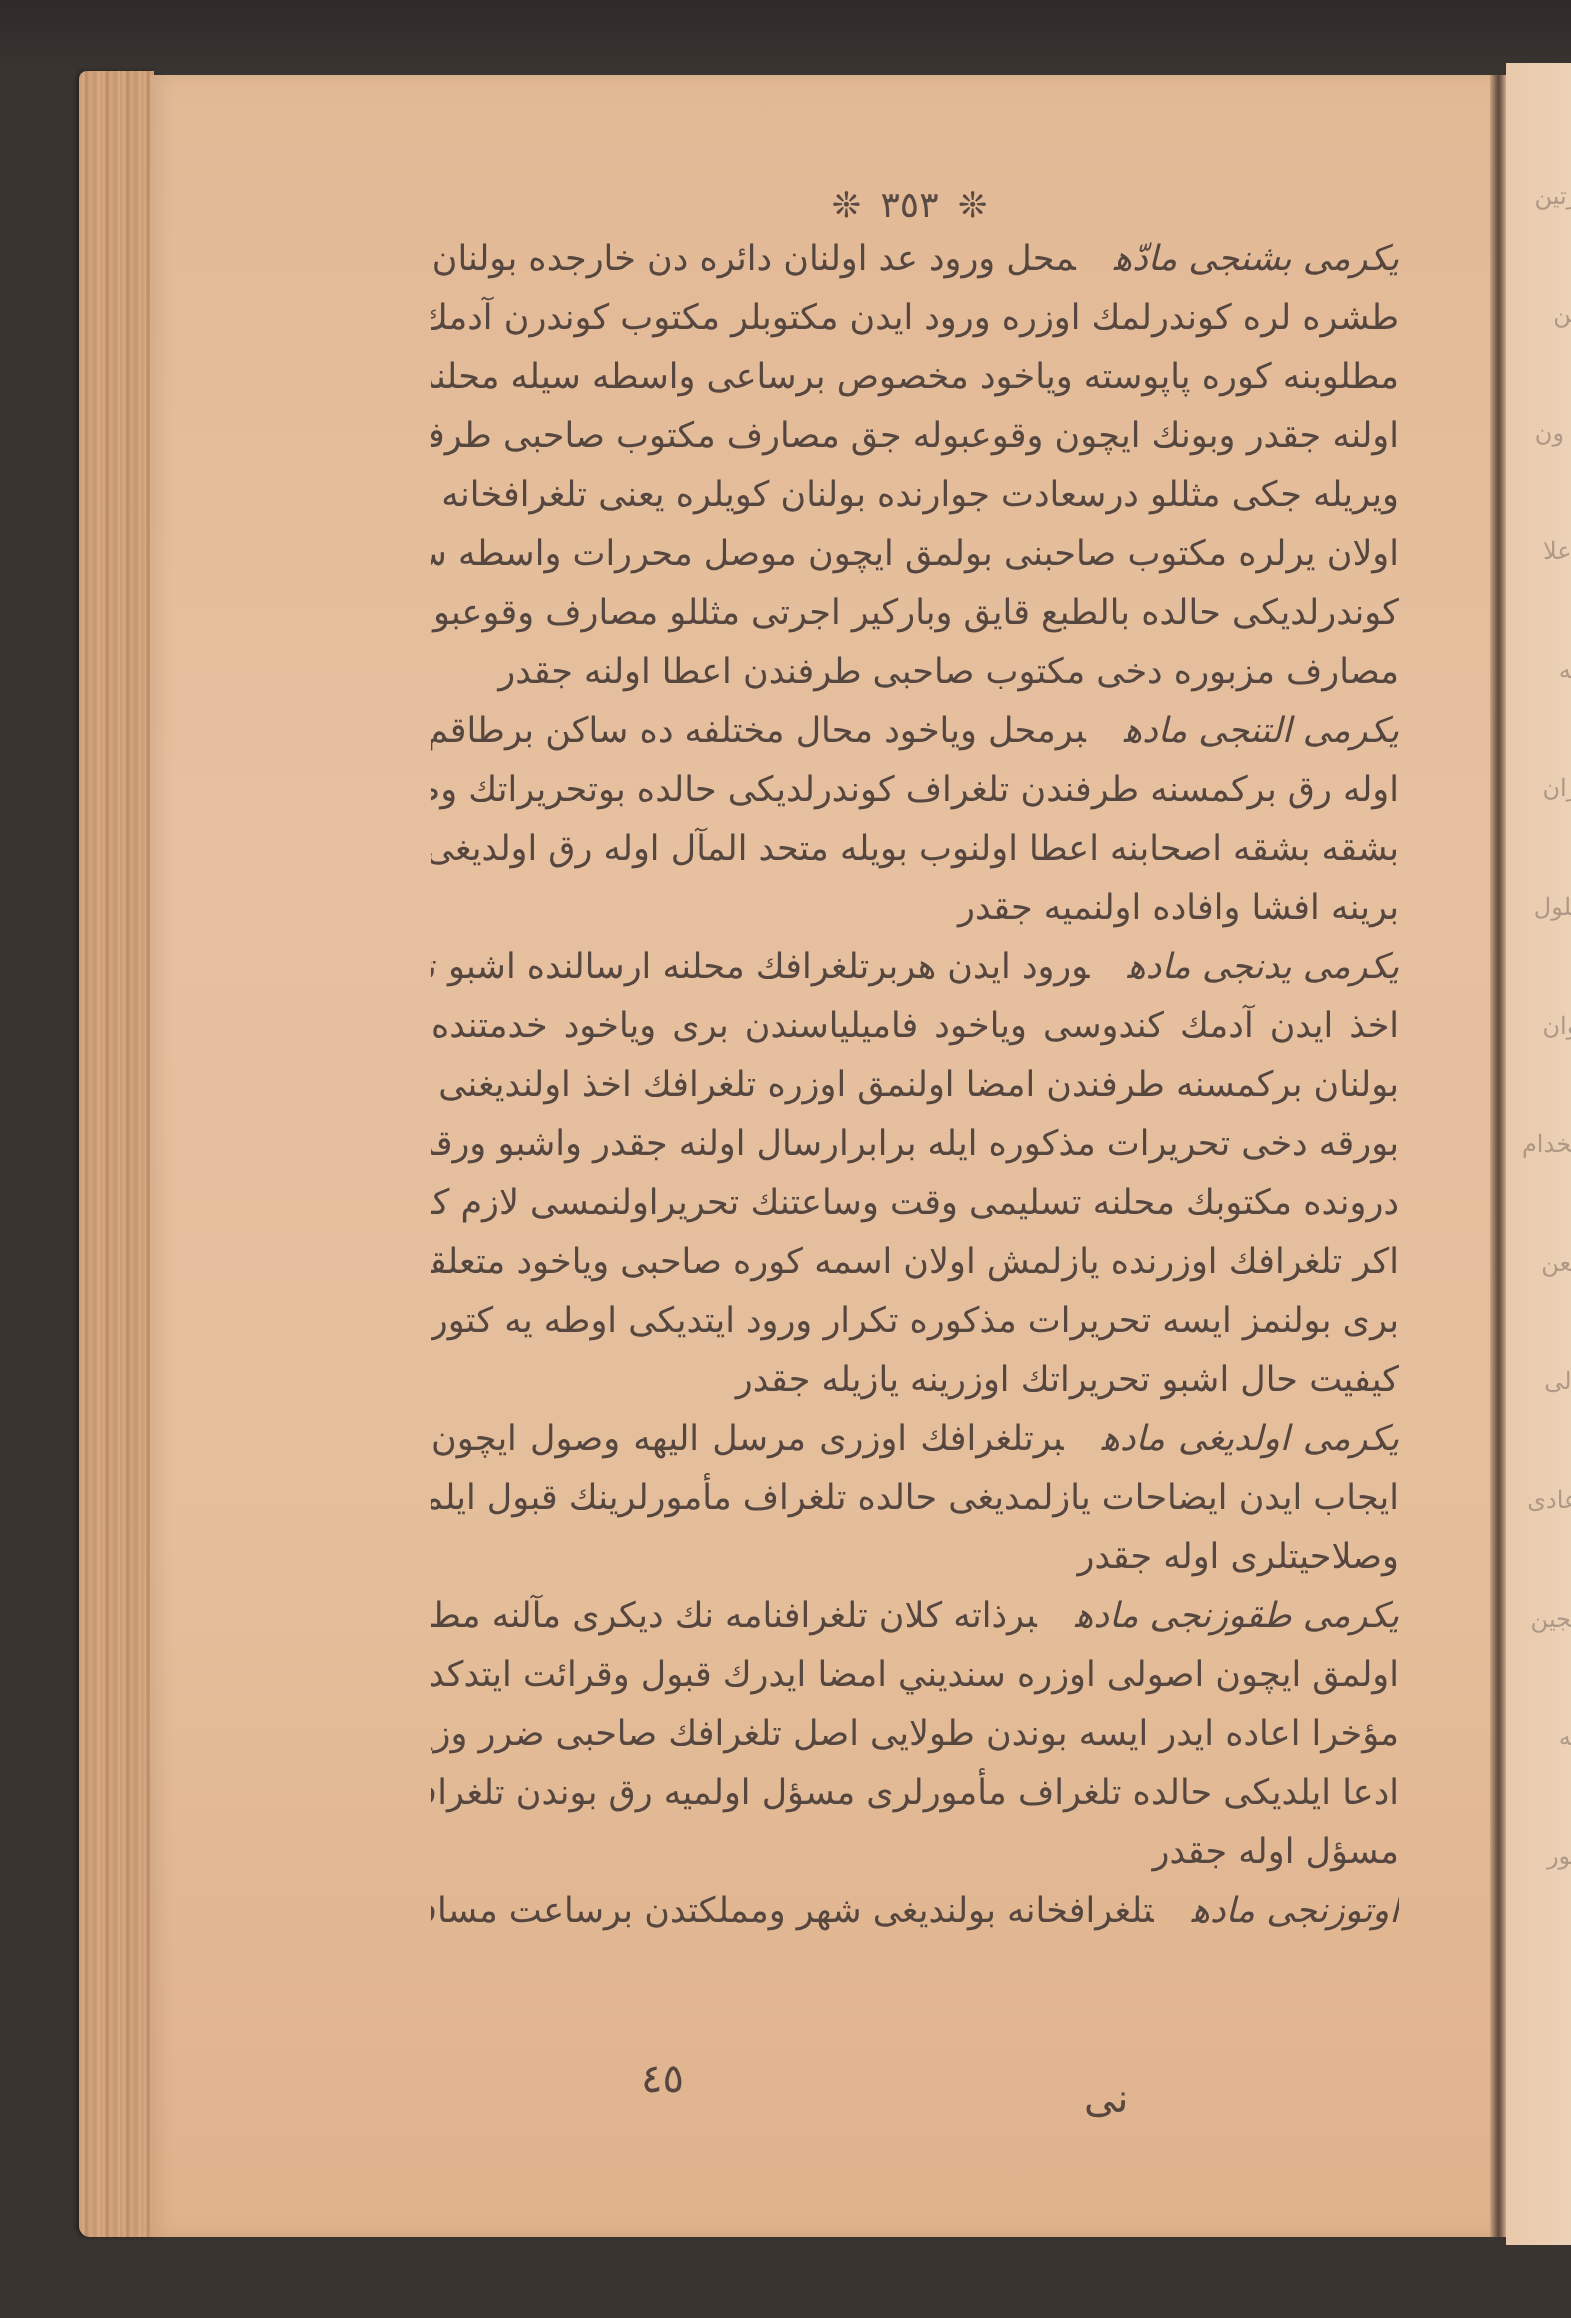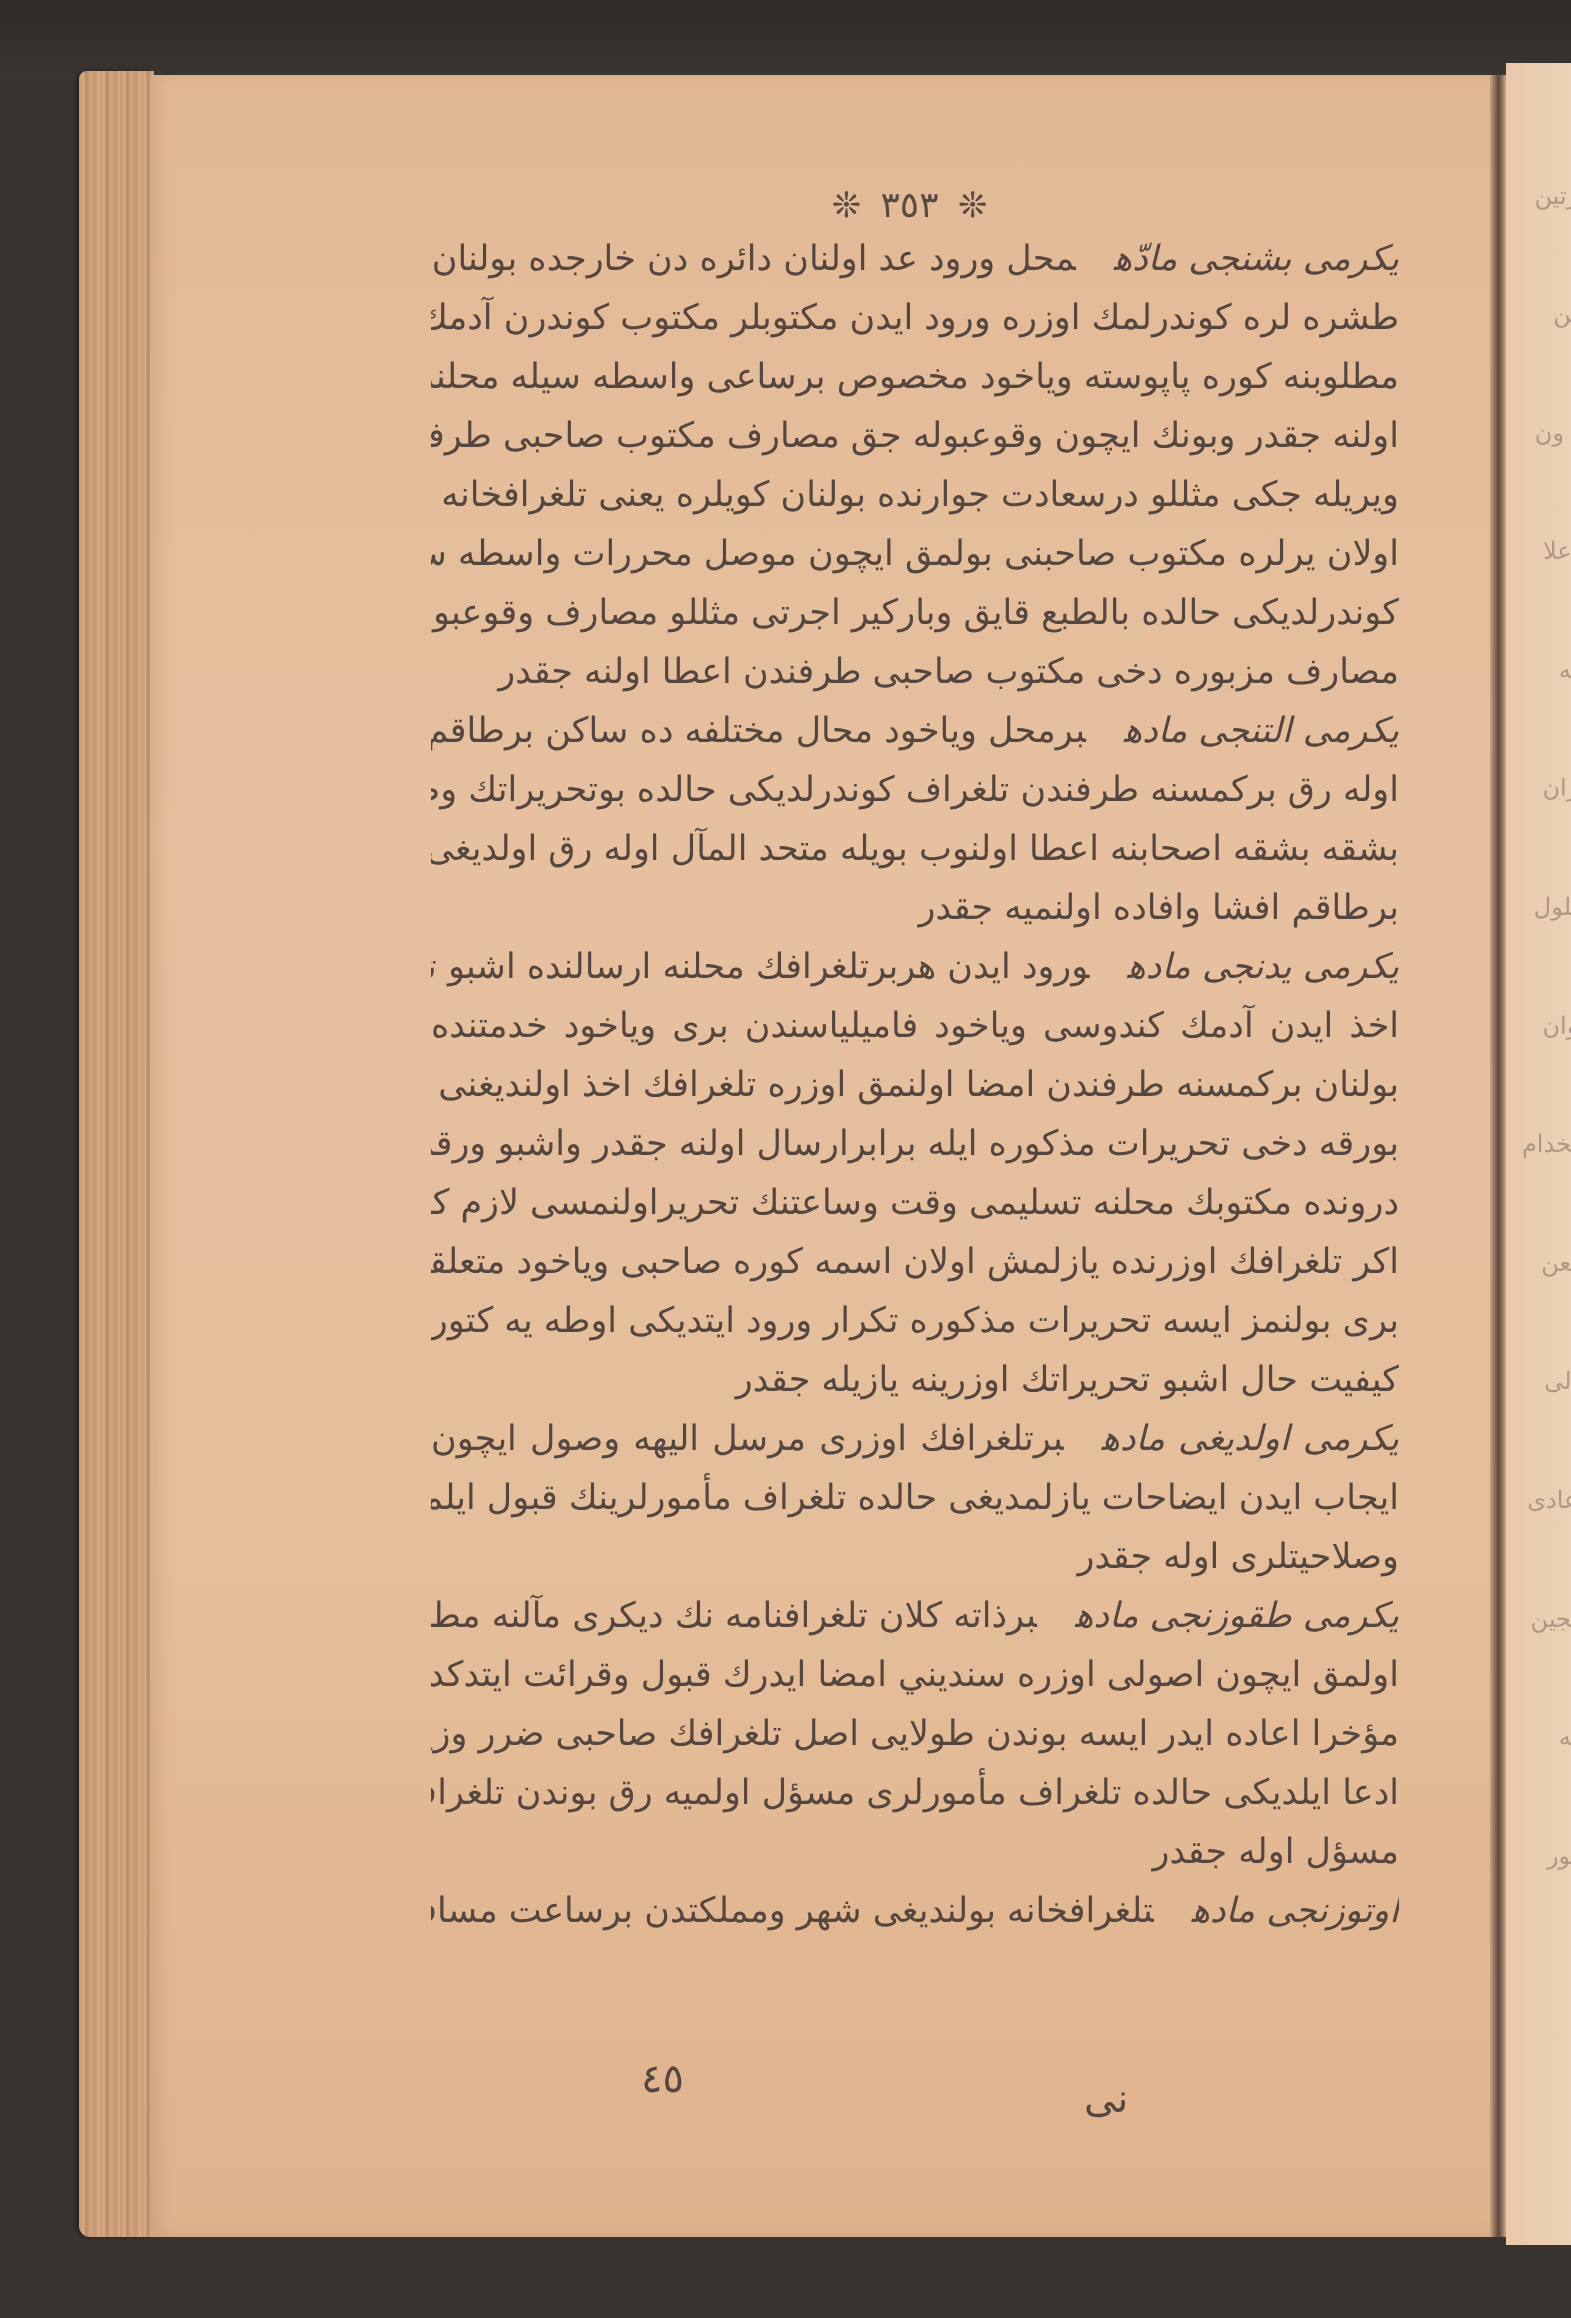--- a/index.html
+++ b/index.html
@@ -80,21 +80,21 @@
     <div class="line"><span>طشره لره كوندرلمك اوزره ورود ايدن مكتوبلر مكتوب كوندرن آدمك</span></div>
     <div class="line"><span>مطلوبنه كوره پاپوسته وياخود مخصوص برساعى واسطه سيله محلنه ارسال</span></div>
     <div class="line"><span>اولنه جقدر وبونك ايچون وقوعبوله جق مصارف مكتوب صاحبى طرفندن</span></div>
     <div class="line"><span>ويريله جكى مثللو درسعادت جوارنده بولنان كويلره يعنى تلغرافخانه لره بعيد</span></div>
     <div class="line"><span>اولان يرلره مكتوب صاحبنى بولمق ايچون موصل محررات واسطه سيله مكتوب</span></div>
     <div class="line"><span>كوندرلديكى حالده بالطبع قايق وباركير اجرتى مثللو مصارف وقوعبوله جقندن</span></div>
     <div class="line short"><span>مصارف مزبوره دخى مكتوب صاحبى طرفندن اعطا اولنه جقدر</span></div>
     <div class="line"><span class="article">يكرمى التنجى ماده</span><span>برمحل وياخود محال مختلفه ده ساكن برطاقم آدملره متحد المآل</span></div>
     <div class="line"><span>اوله رق بركمسنه طرفندن تلغراف كوندرلديكى حالده بوتحريراتك وصولنده</span></div>
     <div class="line"><span>بشقه بشقه اصحابنه اعطا اولنوب بويله متحد المآل اوله رق اولديغى هيچ</span></div>
-    <div class="line short"><span>برطاقم افشا وافاده اولنميه جقدر</span></div>
+    <div class="line short"><span>برينه افشا وافاده اولنميه جقدر</span></div>
     <div class="line"><span class="article">يكرمى يدنجى ماده</span><span>ورود ايدن هربرتلغرافك محلنه ارسالنده اشبو تلغرافى</span></div>
     <div class="line"><span>اخذ ايدن آدمك كندوسى وياخود فاميلياسندن برى وياخود خدمتنده</span></div>
     <div class="line"><span>بولنان بركمسنه طرفندن امضا اولنمق اوزره تلغرافك اخذ اولنديغنى مشعر</span></div>
     <div class="line"><span>بورقه دخى تحريرات مذكوره ايله برابرارسال اولنه جقدر واشبو ورقه نك</span></div>
     <div class="line"><span>درونده مكتوبك محلنه تسليمى وقت وساعتنك تحريراولنمسى لازم كله جكدر</span></div>
     <div class="line"><span>اكر تلغرافك اوزرنده يازلمش اولان اسمه كوره صاحبى وياخود متعلقاتندن</span></div>
     <div class="line"><span>برى بولنمز ايسه تحريرات مذكوره تكرار ورود ايتديكى اوطه يه كتوريله رك</span></div>
     <div class="line short"><span>كيفيت حال اشبو تحريراتك اوزرينه يازيله جقدر</span></div>
     <div class="line"><span class="article">يكرمى اولديغى ماده</span><span>برتلغرافك اوزرى مرسل اليهه وصول ايچون</span></div>
     <div class="line"><span>ايجاب ايدن ايضاحات يازلمديغى حالده تلغراف مأمورلرينك قبول ايلمامكه حق</span></div>

